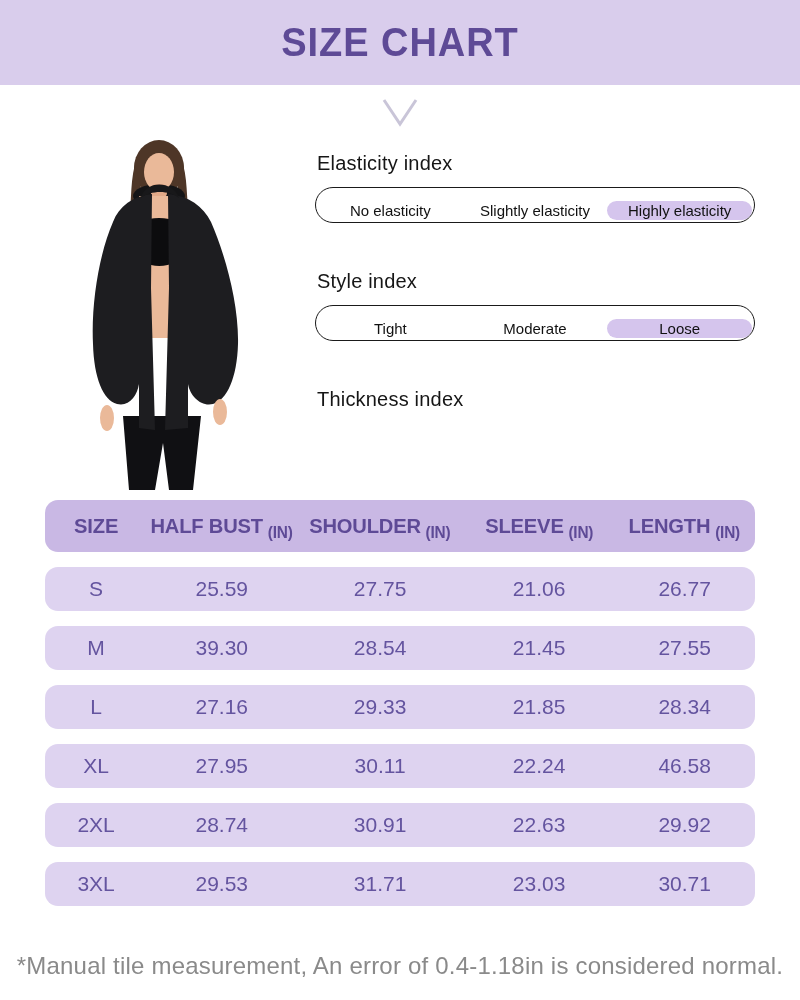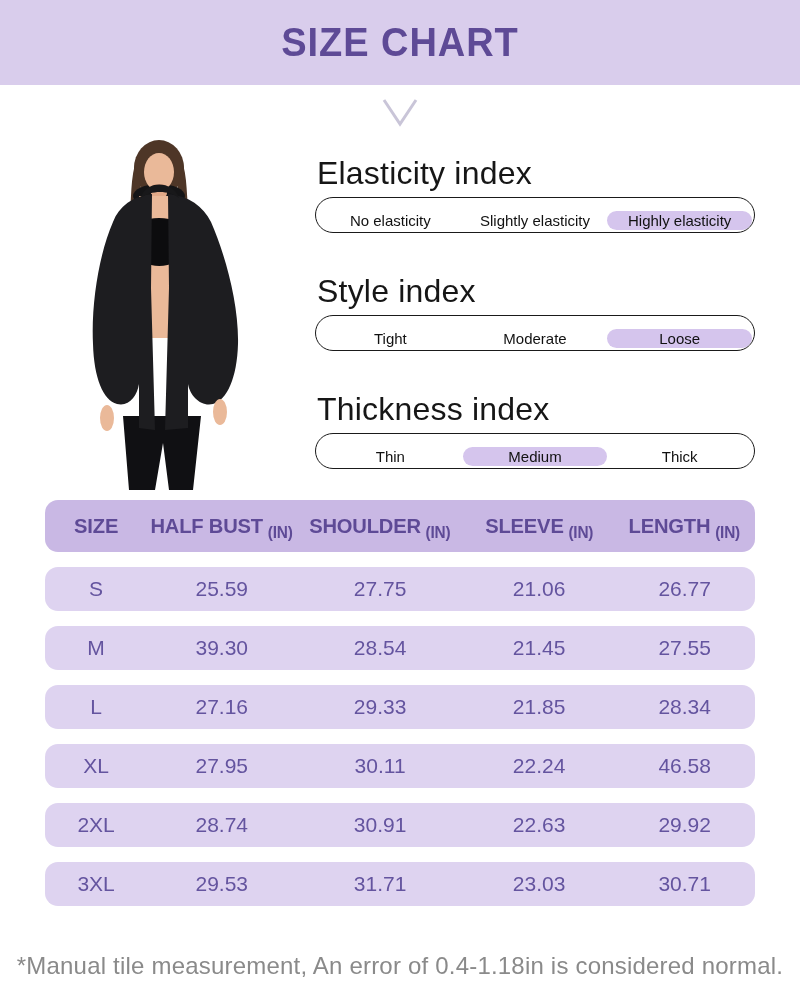--- a/index.html
+++ b/index.html
@@ -20,22 +20,22 @@
 
   
   .chevron{position:absolute;left:381px;top:97px;}
 
   
   .model{position:absolute;left:88px;top:138px;width:172px;height:352px;}
 
   
   .indexes{position:absolute;left:315px;top:148px;width:440px;}
   .index-section{margin-bottom:45px;}
-  .index-section h2{font-size:32px;font-weight:500;color:#161616;
-    margin:12px 0 11px 2px;line-height:26px;letter-spacing:.2px;}
+  .index-section h2{font-size:20px;font-weight:500;color:#161616;
+    margin:2px 0 11px 2px;line-height:26px;letter-spacing:.2px;}
   .pill{display:flex;height:36px;border:1.5px solid var(--pill-border);
     border-radius:999px;overflow:hidden;background:#fff;padding:2px;}
   .pill .opt{flex:1;display:flex;align-items:center;justify-content:center;
     font-size:15px;font-weight:500;color:#111;border-radius:999px;cursor:pointer;
     white-space:nowrap;margin-top:11px;}
   .pill .opt.selected{background:var(--highlight);}
 
   
   .size-table{position:absolute;left:45px;top:500px;width:710px;}
   .trow{display:grid;grid-template-columns:14.4% 21% 23.6% 21.2% 19.8%;
@@ -98,25 +98,20 @@
       <h2>Style index</h2>
       <div class="pill">
         <div class="opt">Tight</div>
         <div class="opt">Moderate</div>
         <div class="opt selected">Loose</div>
       </div>
     </section>
 
     <section class="index-section">
       <h2>Thickness index</h2>
-      <div class="pill">
-        <div class="opt">Thin</div>
-        <div class="opt selected">Medium</div>
-        <div class="opt">Thick</div>
-      </div>
     </section>
 
   </div>
 
   <div class="size-table">
 
     <div class="trow thead">
       <div class="cell">
         <span>SIZE</span>
       </div>

